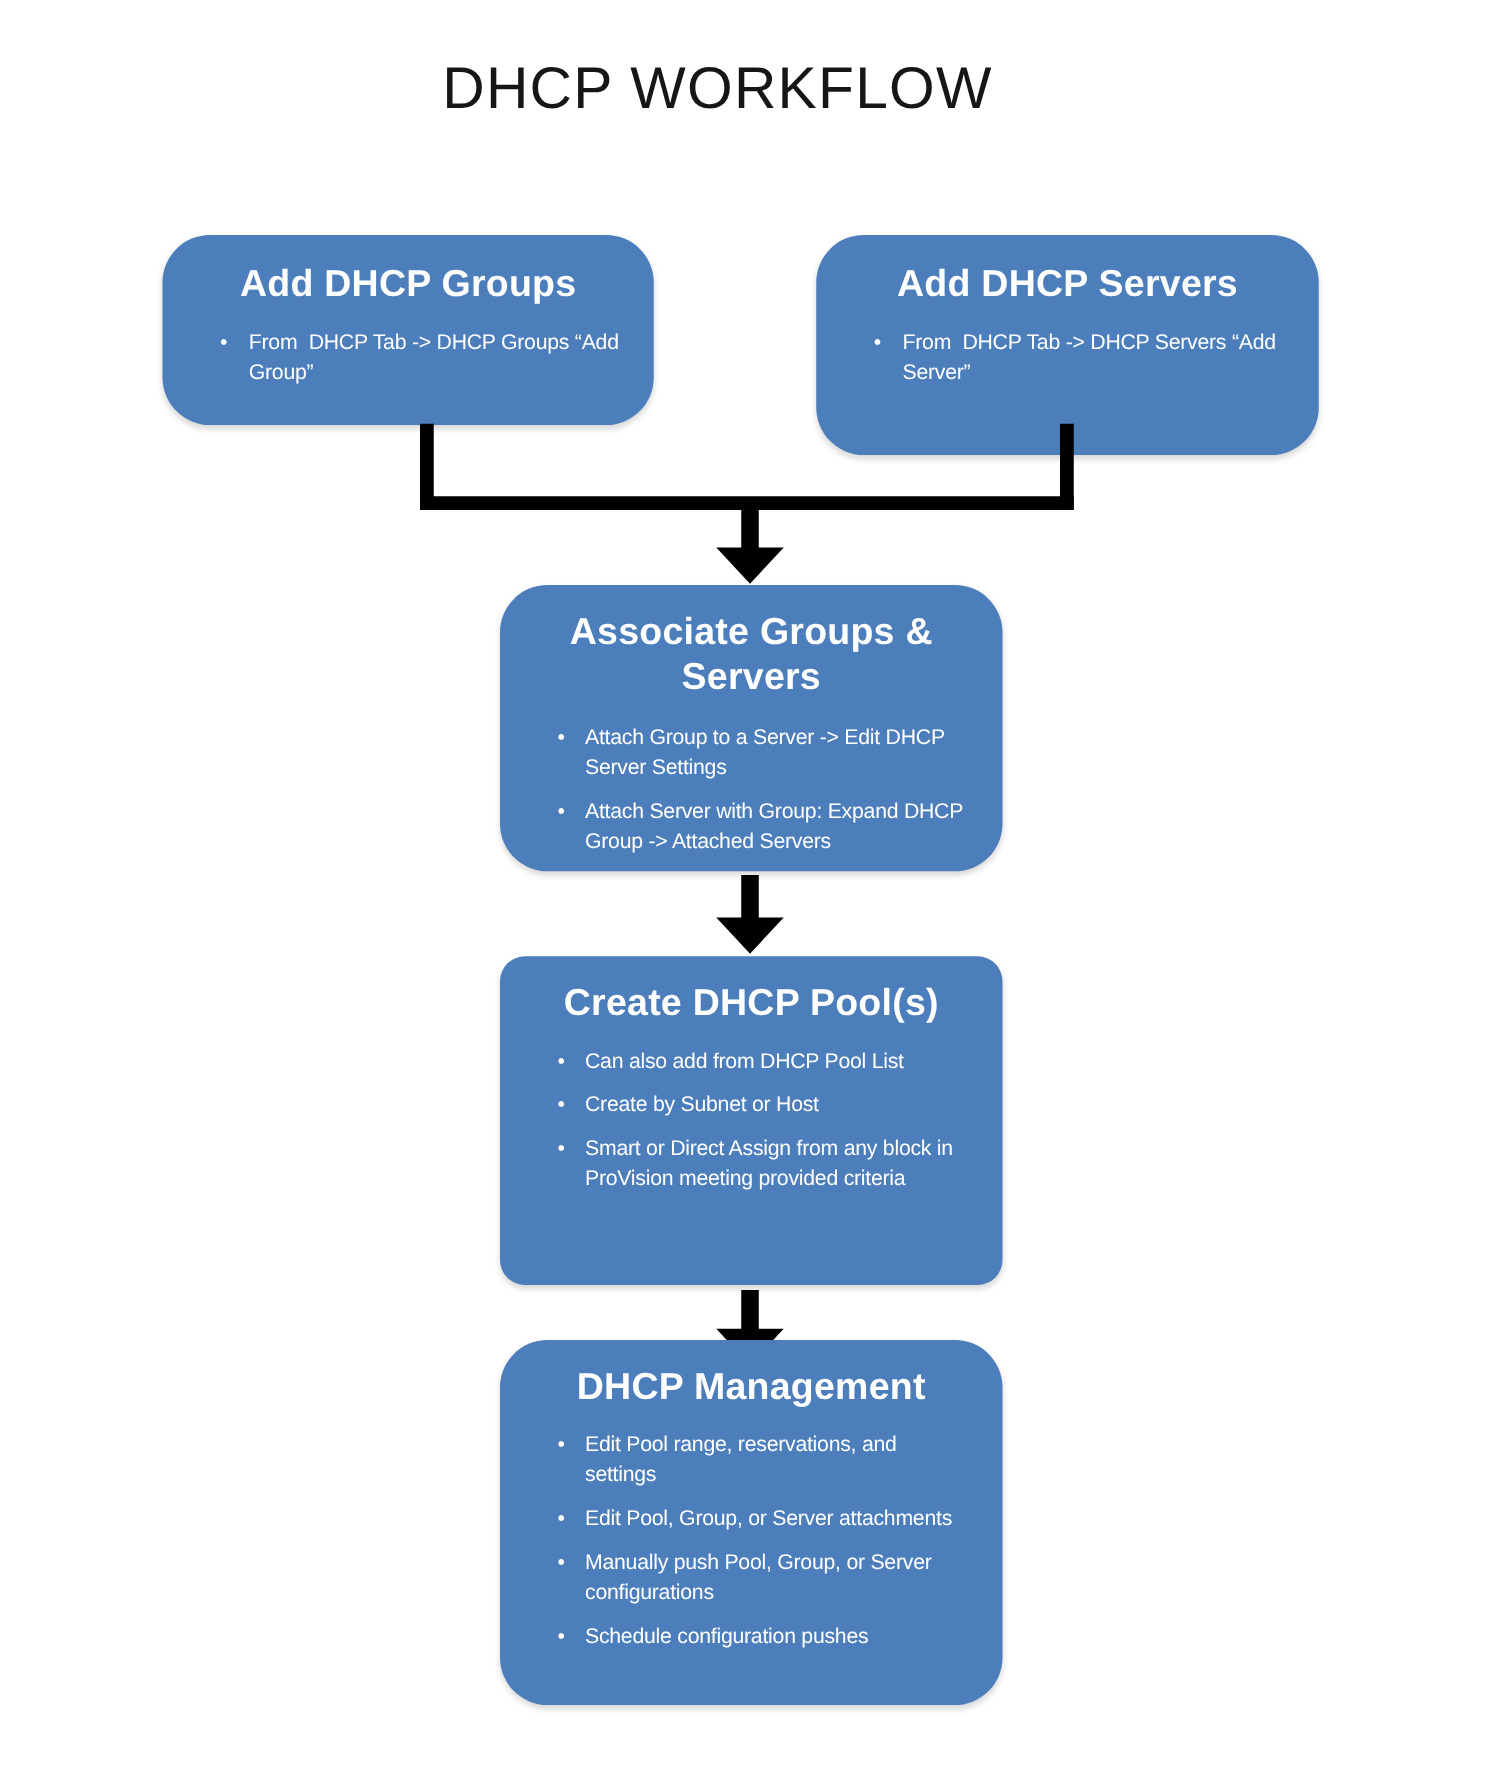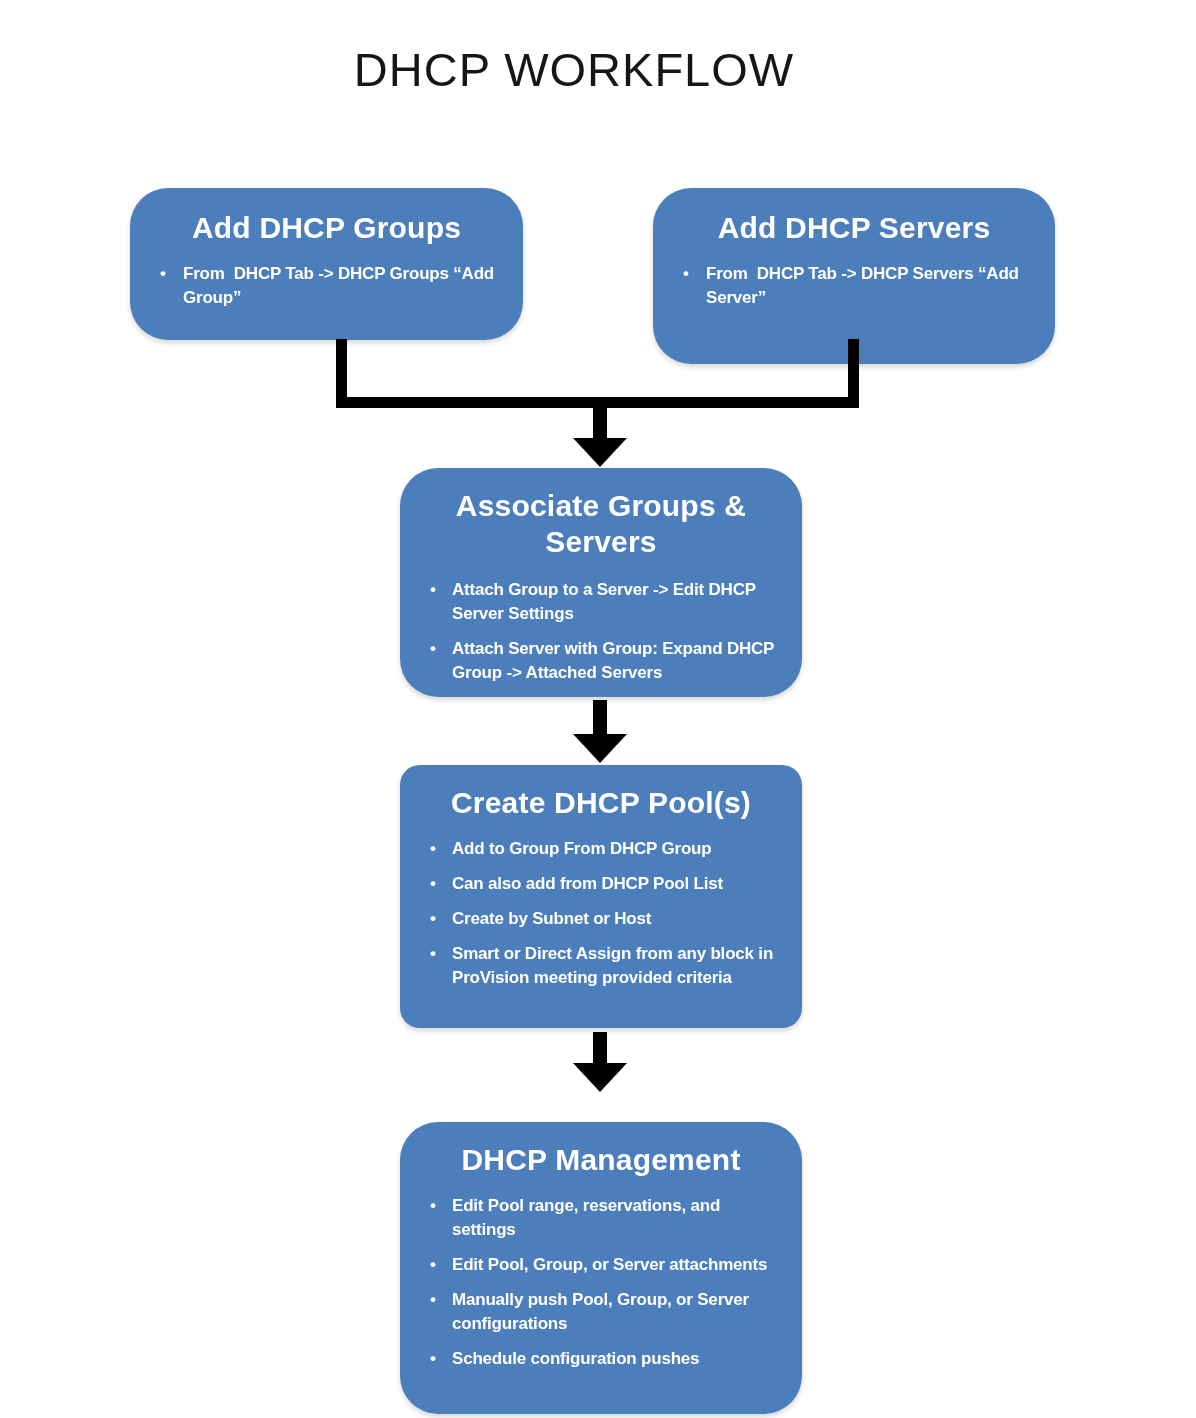--- a/index.html
+++ b/index.html
@@ -47,26 +47,27 @@
     letter-spacing:0.2px;
   }
   .box-top .box-heading{padding-top:22px;}
   ul.box-bullets{
     list-style:none;
     margin:16px 0 0 0;
     padding:0 24px 0 0;
   }
   ul.box-bullets li{
     position:relative;
-    font-weight:bold;
+    font-weight:normal;
     font-size:17px;
     line-height:24px;
     margin-bottom:11px;
     letter-spacing:-0.2px;
     white-space:pre-wrap;
+    margin-left:16px;
   }
   
   .box-top ul.box-bullets li{padding-left:53px;}
   .box-top ul.box-bullets li::before{
     content:"\2022";
     position:absolute;
     left:30px;
     top:0;
   }
   
@@ -74,21 +75,21 @@
   .box-mid ul.box-bullets li::before{
     content:"\2022";
     position:absolute;
     left:30px;
     top:0;
   }
   #box-add-dhcp-groups      {left:130px; top:188px; width:393px; height:152px;}
   #box-add-dhcp-servers     {left:653px; top:188px; width:402px; height:176px;}
   #box-associate            {left:400px; top:468px; width:402px; height:229px;}
   #box-create-pools         {left:400px; top:765px; width:402px; height:263px;border-radius:20px;}
-  #box-management           {left:400px; top:1122px; width:402px; height:292px;}
+  #box-management           {left:400px; top:1072px; width:402px; height:292px;}
   #box-associate .box-heading{padding-left:40px;padding-right:40px;}
   #box-associate ul.box-bullets{margin-top:18px;}
   #box-create-pools ul.box-bullets{margin-top:16px;}
   #box-management ul.box-bullets{margin-top:16px;}
 
   .conn{
     position:absolute;
     background:var(--connector);
   }
   .arrow-head{
@@ -145,21 +146,20 @@
       <li>Attach Server with Group: Expand DHCP Group -&gt; Attached Servers</li>
     </ul>
   </div>
 
   <div class="conn" id="arrow2-stem"></div>
   <div class="arrow-head" id="arrow2-head"></div>
 
   <div class="flow-box box-mid" id="box-create-pools">
     <div class="box-heading">Create DHCP Pool(s)</div>
     <ul class="box-bullets">
-      <li>Add to Group From DHCP Group</li>
       <li>Can also add from DHCP Pool List</li>
       <li>Create by Subnet or Host</li>
       <li>Smart or Direct Assign from any block in ProVision meeting provided criteria</li>
     </ul>
   </div>
 
   <div class="conn" id="arrow3-stem"></div>
   <div class="arrow-head" id="arrow3-head"></div>
 
   <div class="flow-box box-mid" id="box-management">

